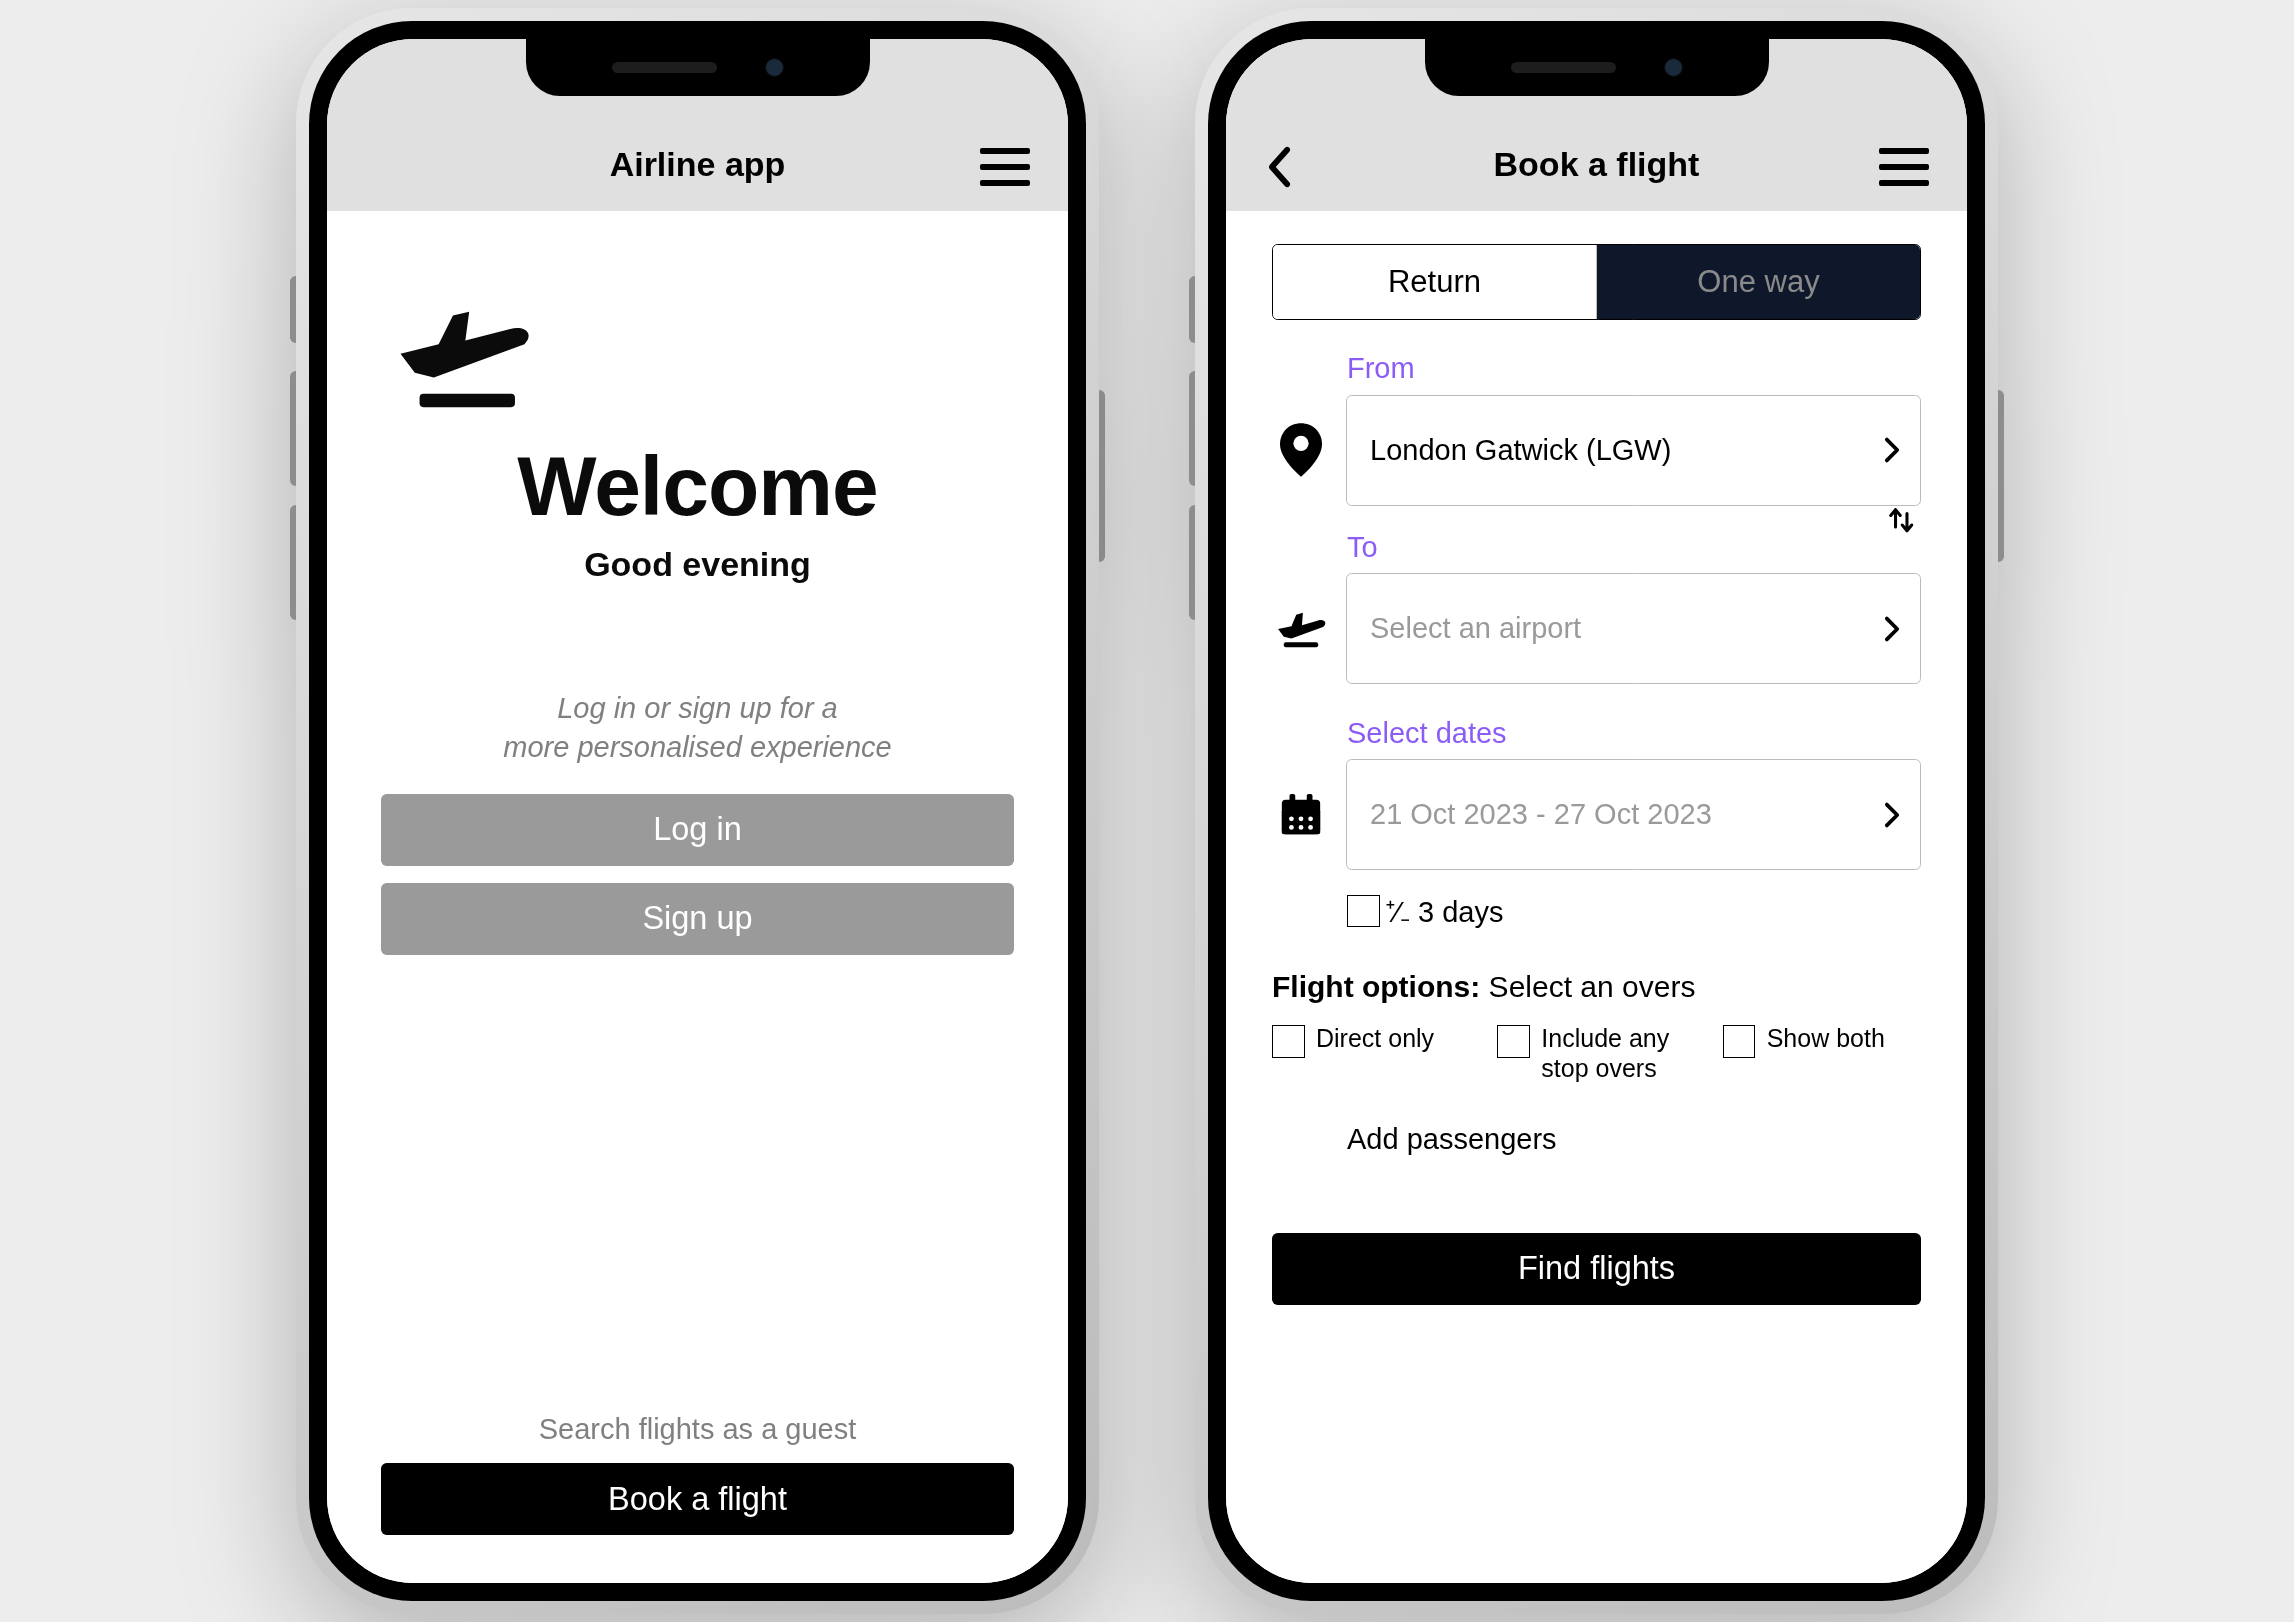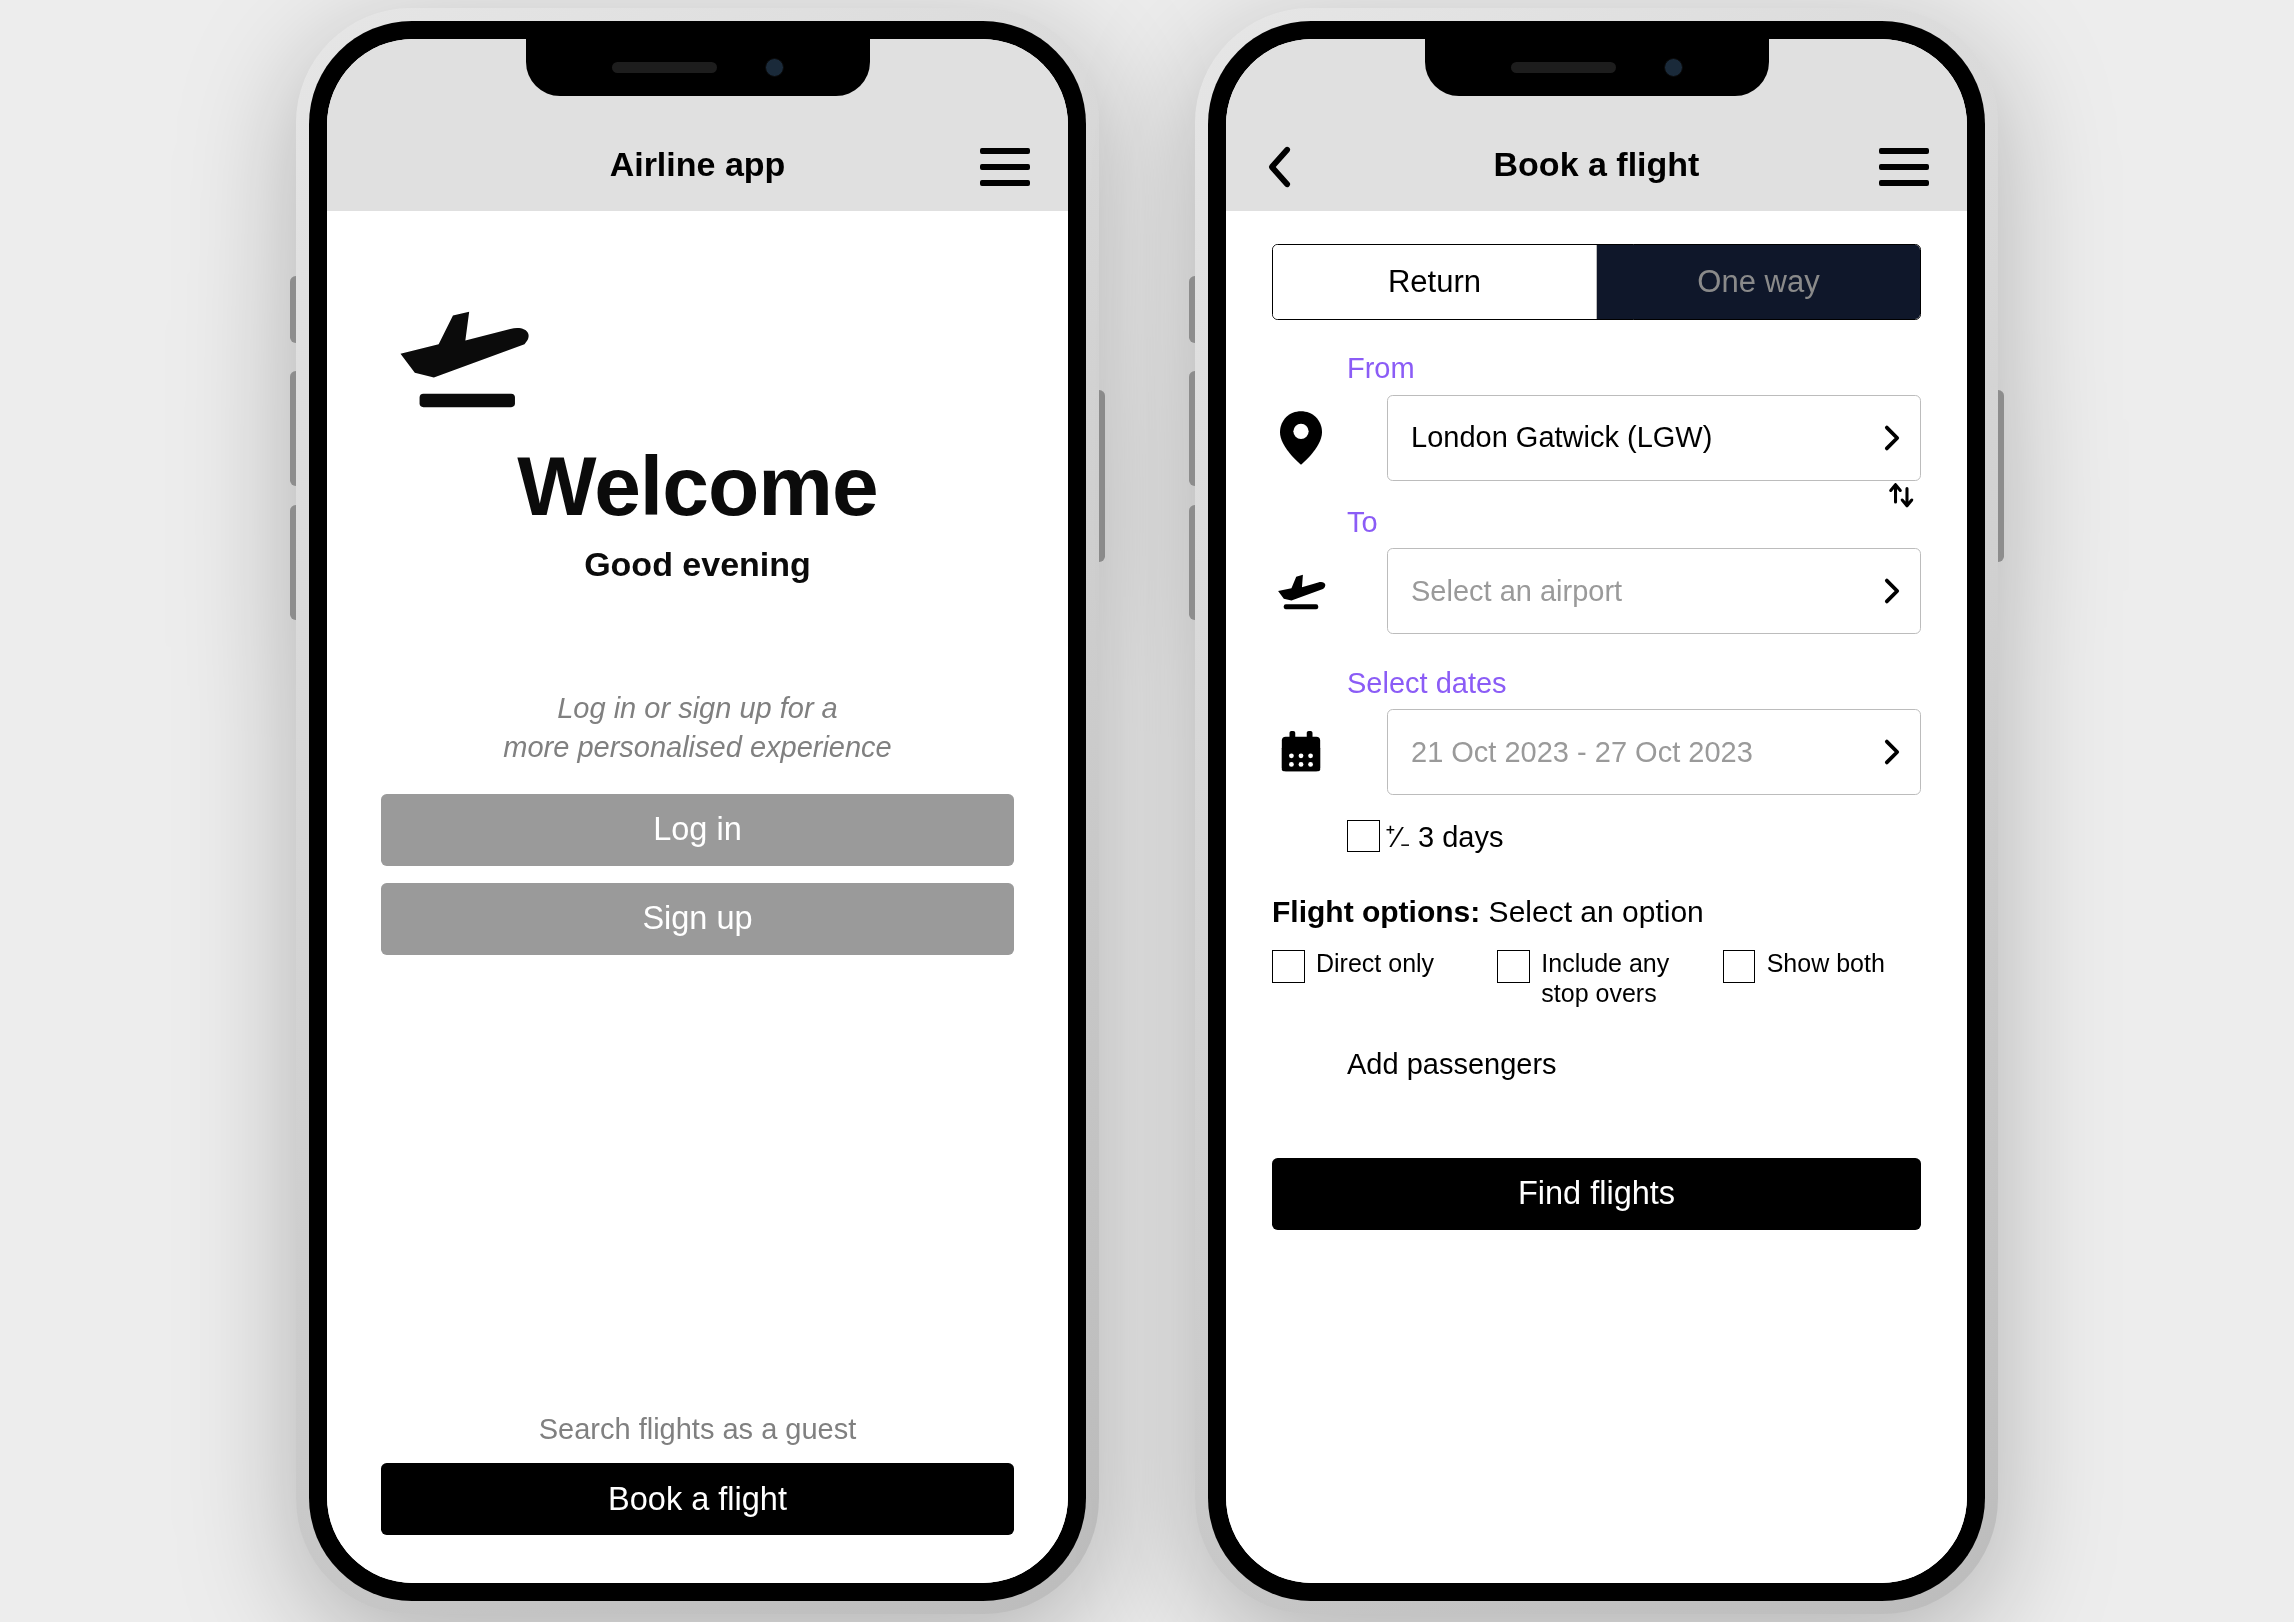--- a/index.html
+++ b/index.html
@@ -114,23 +114,23 @@
     font-size:31px; cursor:pointer;
   }
   .seg-inactive { background:#0f172a; color:#8a8a8a; border-left:1px solid #bcbcbc; }
   .seg-active { background:#fff; color:#000; }
 
   .field-group { margin-top:32.5px; }
   .field-label { font-size:29px; color:#8b5cf6; margin-left:75px; margin-bottom:9.6px; }
   .field-row { display:flex; align-items:center; gap:17px; position:relative; }
   .field-icon { width:57px; display:flex; justify-content:center; }
   .input-like {
-    flex:1; height:86px; border:1.4px solid #bcbcbc; border-radius:5.7px;
+    flex:1; height:111px; border:1.4px solid #bcbcbc; border-radius:5.7px;
     display:flex; align-items:center; padding:0 23px; font-size:29px; cursor:pointer;
-    position:relative; background:#fff;margin-left:41px;
+    position:relative; background:#fff;
   }
   .input-like.placeholder { color:#9a9a9a; }
   .chev { position:absolute; right:19px; top:50%; transform:translateY(-50%); }
   .swap-icon { position:absolute; right:3.8px; top:-27px; }
 
   .pm-row { display:flex; align-items:center; gap:6px; margin-left:75px; margin-top:21px; font-size:29px;}
   .chk { width:32.5px; height:32.5px; border:1.9px solid #000; background:#fff; cursor:pointer; flex-shrink:0;}
 
   .options-heading { font-size:30px; margin-top:40px; }
   .options-heading b { font-weight:800; }
@@ -305,21 +305,21 @@
                 </span>
               </div>
             </div>
             <div class="pm-row">
               <div class="chk"></div>
               <span>⁺∕₋ 3 days</span>
             </div>
           </div>
 
           <div class="options-heading">
-            <b>Flight options:</b><span> Select an option</span>
+            <b>Flight options:</b><span> Select an overs</span>
           </div>
           <div class="opts-row">
             <div class="opt">
               <div class="chk"></div>
               <span>Direct only</span>
             </div>
             <div class="opt">
               <div class="chk"></div>
               <span>Include any stop overs</span>
             </div>

